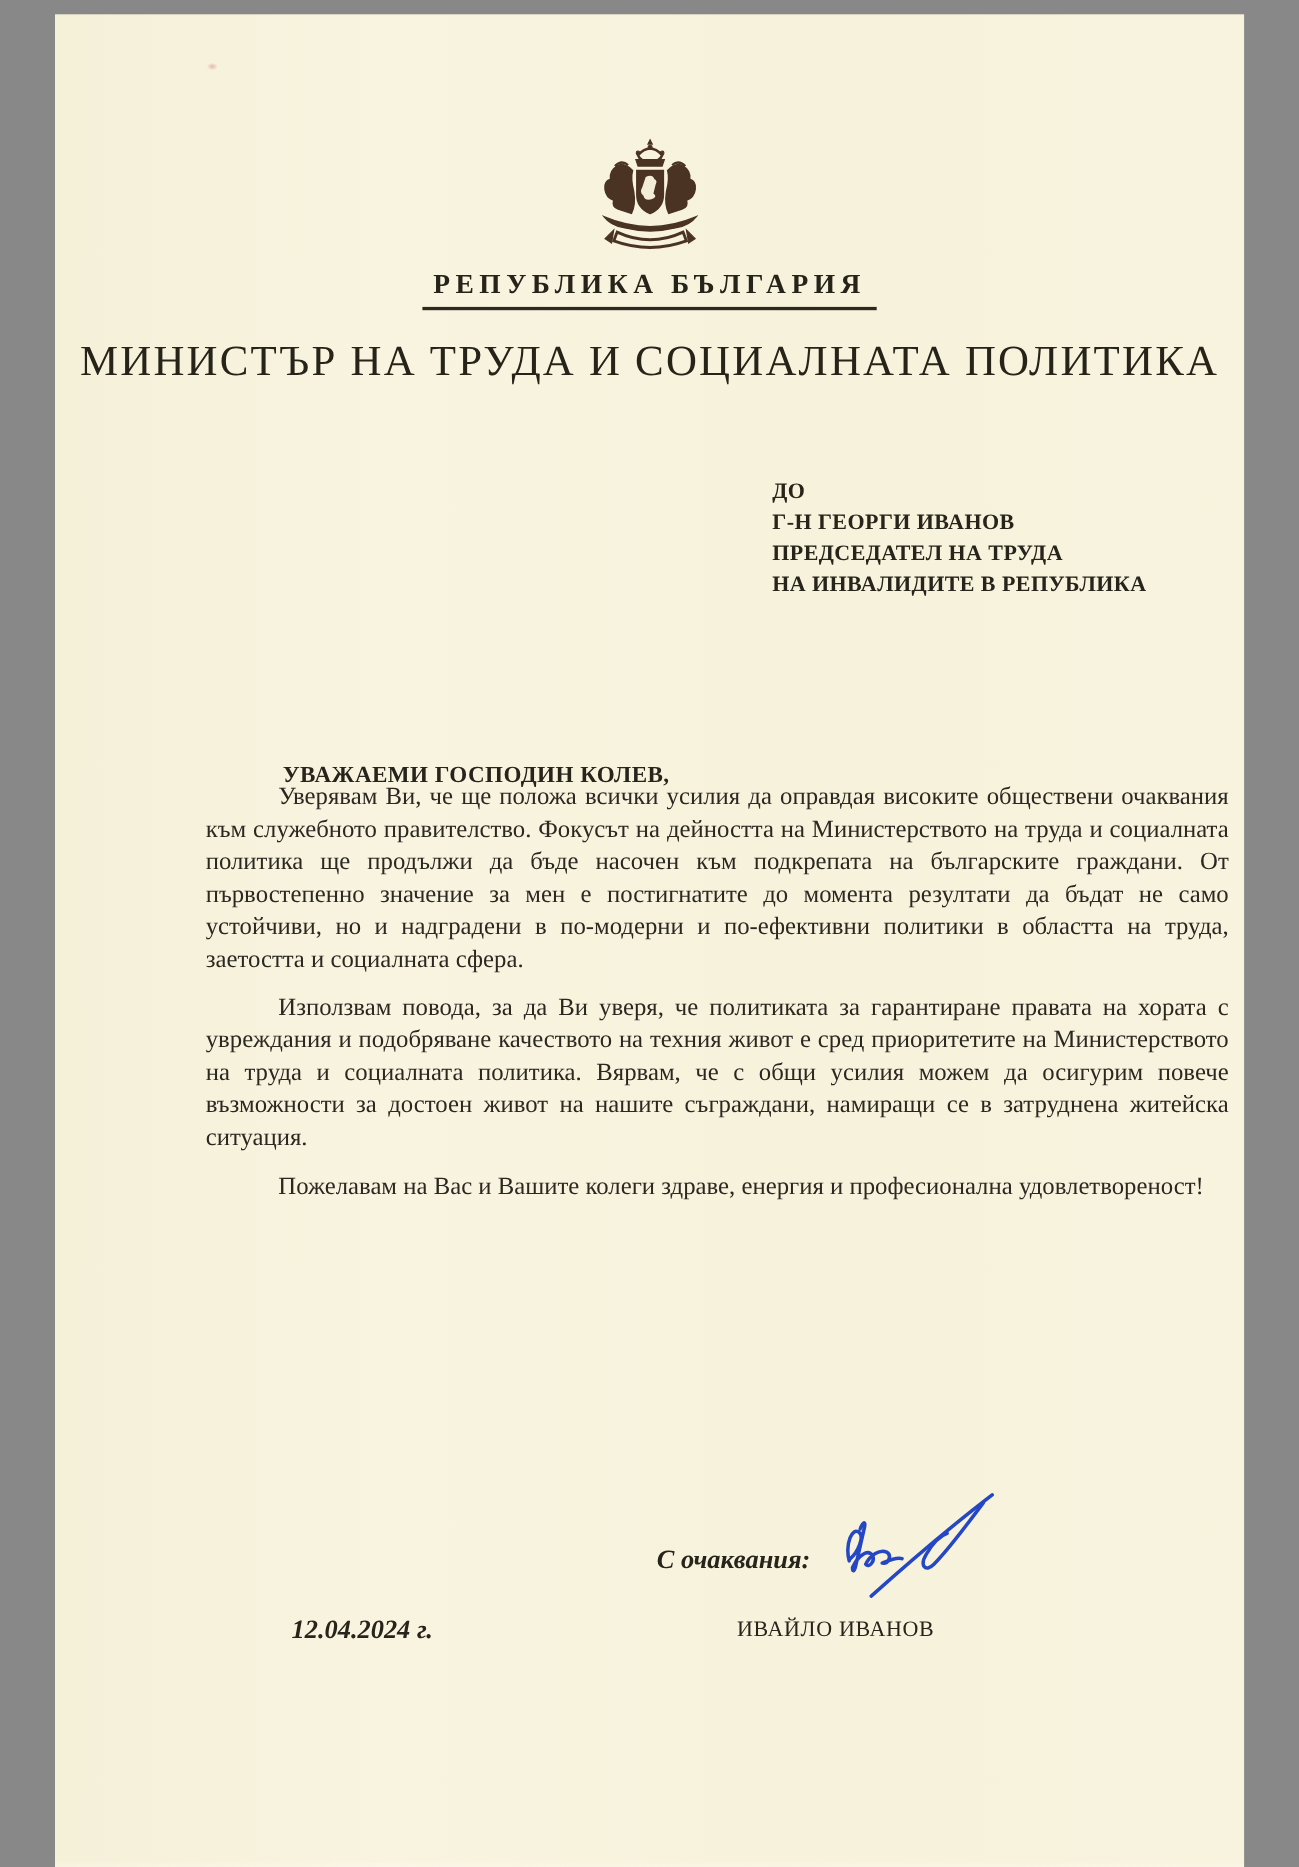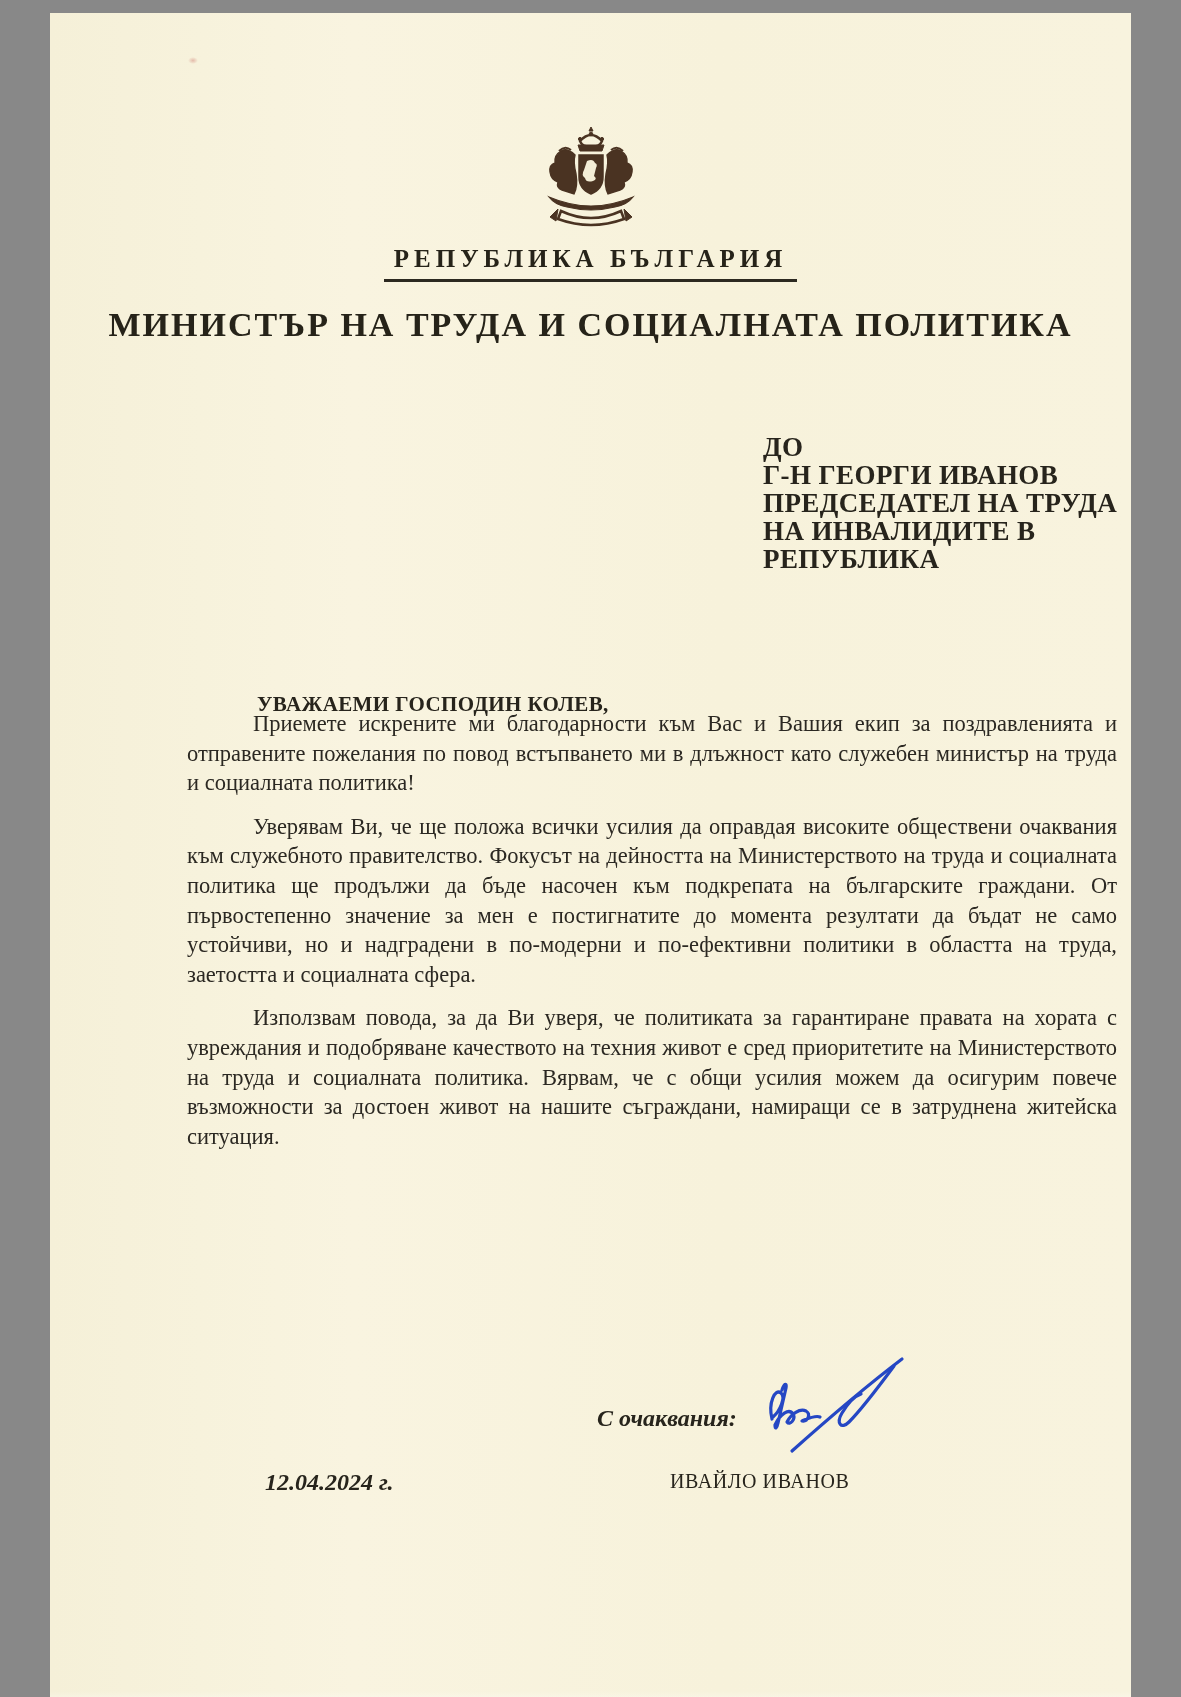--- a/index.html
+++ b/index.html
@@ -37,33 +37,33 @@
     font-weight: bold;
     font-size: 25px;
     letter-spacing: 5px;
     color: #262319;
     border-bottom: 3px solid #2c2920;
     padding: 0 10px 6px 10px;
     white-space: nowrap;
   }
   .ministry-title {
     margin-top: 24px;
-    font-weight: bold;
-    font-size: 34px;
+    font-weight: normal;
+    font-size: 39px;
     letter-spacing: 2px;
     color: #262319;
     white-space: nowrap;
   }
   
   .recipient {
     position: absolute;
     top: 420px;
-    left: 713px;
-    font-weight: bold;
-    font-size: 27px;
+    left: 652px;
+    font-weight: bold;
+    font-size: 20px;
     line-height: 28px;
     letter-spacing: 0.4px;
     color: #27241c;
   }
   
   .salutation {
     position: absolute;
     top: 679px;
     left: 207px;
     font-weight: bold;
@@ -189,23 +189,23 @@
   <div class="recipient">
     <div>ДО</div>
     <div>Г-Н ГЕОРГИ ИВАНОВ</div>
     <div>ПРЕДСЕДАТЕЛ НА ТРУДА</div>
     <div>НА ИНВАЛИДИТЕ В РЕПУБЛИКА</div>
   </div>
 
   <div class="salutation">УВАЖАЕМИ ГОСПОДИН КОЛЕВ,</div>
 
   <div class="body-text">
-    <p>Приемете искрените ми благодарности към Вас и Вашия екип за поздравленията и отправените пожелания по повод встъпването ми в длъжност като служебен министър на труда и социалната политика!</p>
     <p>Уверявам Ви, че ще положа всички усилия да оправдая високите обществени очаквания към служебното правителство. Фокусът на дейността на Министерството на труда и социалната политика ще продължи да бъде насочен към подкрепата на българските граждани. От първостепенно значение за мен е постигнатите до момента резултати да бъдат не само устойчиви, но и надградени в по-модерни и по-ефективни политики в областта на труда, заетостта и социалната сфера.</p>
     <p>Използвам повода, за да Ви уверя, че политиката за гарантиране правата на хората с увреждания и подобряване качеството на техния живот е сред приоритетите на Министерството на труда и социалната политика. Вярвам, че с общи усилия можем да осигурим повече възможности за достоен живот на нашите съграждани, намиращи се в затруднена житейска ситуация.</p>
+    <p>Пожелавам на Вас и Вашите колеги здраве, енергия и професионална удовлетвореност!</p>
   </div>
 
   <div class="closing-label">С очаквания:</div>
 
   <svg class="signature-svg" viewBox="0 0 150 102" xmlns="http://www.w3.org/2000/svg">
     <g fill="none" stroke="#2547c4" stroke-width="3.2" stroke-linecap="round" stroke-linejoin="round">
       <path d="M10,66 C6,50 13,35 19,40 C24,44 18,58 11,64 M20,37 C22,31 25,29 24,35 L16,70 C15,75 13,77 13,72 C18,61 27,55 31,61 C34,66 28,73 25,69 C29,61 38,55 44,58 C49,61 46,69 40,68 C45,66 53,62 58,64"></path>
       <path d="M30,98 C58,73 98,38 140,6"></path>
       <path d="M132,13 C112,40 96,60 87,69 C79,77 74,70 80,60 C86,50 93,43 99,41"></path>
     </g>

